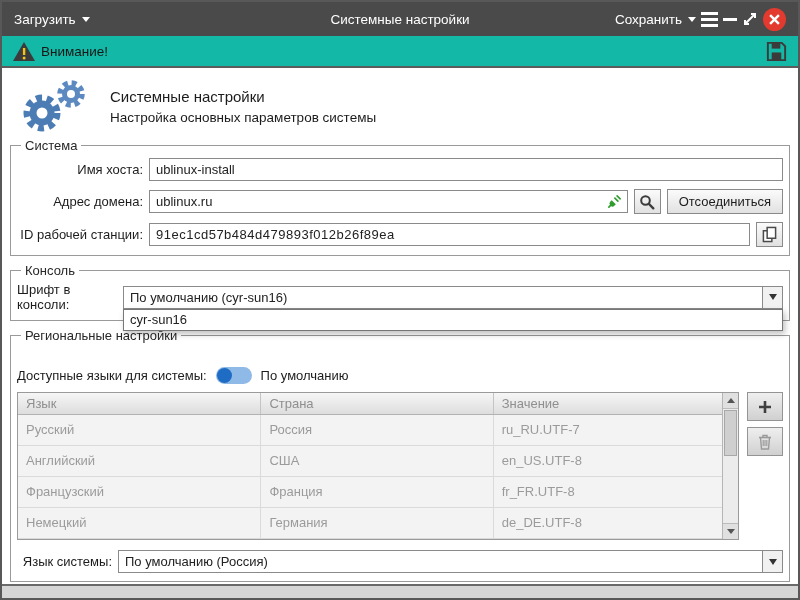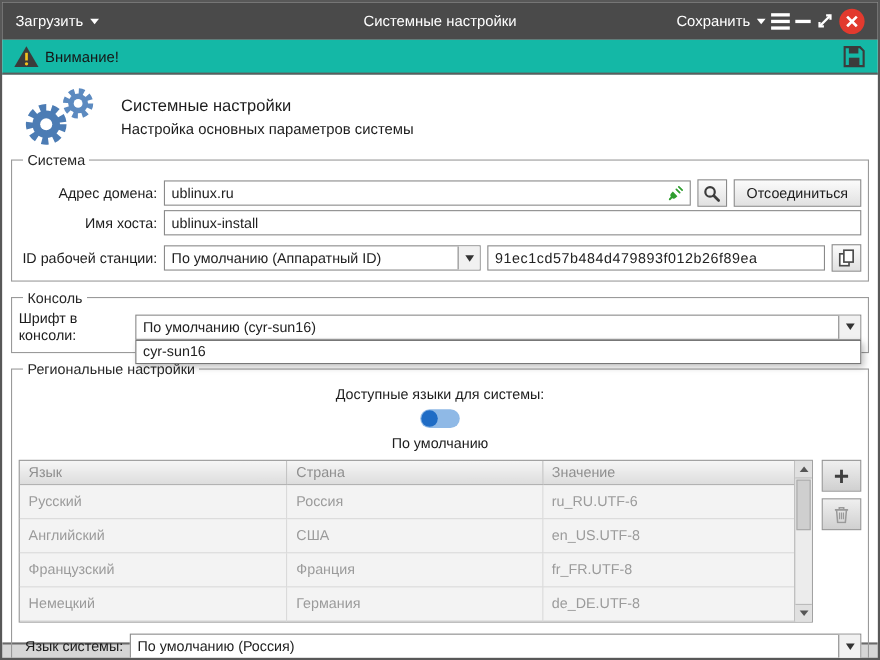--- a/index.html
+++ b/index.html
@@ -180,20 +180,25 @@
       </svg>
       <div class="app-titles">
         <div class="t1">Системные настройки</div>
         <div class="t2">Настройка основных параметров системы</div>
       </div>
     </div>
 
     <fieldset class="group">
       <legend>Система</legend>
 
+      <div class="form-row" style="margin-top:3px;">
+        <span class="lbl r126">Имя хоста:</span>
+        <input class="text grow" value="ublinux-install" style="">
+      </div>
+
       <div class="form-row">
         <span class="lbl r126">Адрес домена:</span>
         <div class="input-wrap">
           <input class="text" value="ublinux.ru" style="">
           <span class="plug-pos">
             <svg width="15" height="15" viewBox="0 0 16 16">
               <path d="M2 14 L5.4 10.6" stroke="#2f9e2f" stroke-width="1.8" stroke-linecap="round"></path>
               <path d="M5 6.6 L9.4 11 L7.8 12.6 Q5.8 14.4 4 12.6 L3.4 12 Q1.6 10.2 3.4 8.2 Z" fill="#2f9e2f"></path>
               <path d="M8.4 4.4 L11.6 7.6" stroke="#2f9e2f" stroke-width="1.7" stroke-linecap="round"></path>
               <path d="M10.8 2 L14 5.2" stroke="#2f9e2f" stroke-width="1.7" stroke-linecap="round"></path>
@@ -202,33 +207,22 @@
         </div>
         <div class="sq-btn">
           <svg width="16" height="16" viewBox="0 0 16 16">
             <circle cx="6.5" cy="6.5" r="4.3" fill="none" stroke="#3c3c3c" stroke-width="2"></circle>
             <path d="M10 10 L14.3 14.3" stroke="#3c3c3c" stroke-width="2.4" stroke-linecap="round"></path>
           </svg>
         </div>
         <button class="btn">Отсоединиться</button>
       </div>
 
-      <div class="form-row" style="margin-top:3px;">
-        <span class="lbl r126">Имя хоста:</span>
-        <input class="text grow" value="ublinux-install" style="">
-      </div>
-
       <div class="form-row">
         <span class="lbl r126">ID рабочей станции:</span>
-        <div class="combo w288">
-          <span class="combo-text">По умолчанию (Аппаратный ID)</span>
-          <span class="combo-btn">
-              <span class="caret-d"></span>
-            </span>
-        </div>
         <input class="text grow hash-field" readonly="" value="91ec1cd57b484d479893f012b26f89ea" style="">
         <div class="sq-btn">
           <svg width="15" height="17" viewBox="0 0 16 18">
             <rect x="1.5" y="5" width="9" height="11.5" fill="#fff" stroke="#4a4a4a" stroke-width="1.6"></rect>
             <rect x="5.5" y="1.5" width="9" height="11.5" fill="#fff" stroke="#4a4a4a" stroke-width="1.6"></rect>
           </svg>
         </div>
       </div>
     </fieldset>
 
@@ -246,21 +240,21 @@
           <div class="dropdown-list">
               <div class="dd-item">cyr-sun16</div>
             </div>
         </div>
       </div>
     </fieldset>
 
     <fieldset class="group">
       <legend>Региональные настройки</legend>
 
-      <div class="form-row" style="margin-top:6px;flex-direction:column;">
+      <div class="form-row" style="margin-top:22px;">
         <span class="lbl">Доступные языки для системы:</span>
         <div class="toggle">
           <div class="knob"></div>
         </div>
         <span class="lbl">По умолчанию</span>
       </div>
 
       <div class="table-zone">
         <div class="table-frame">
           <table class="lang">
@@ -268,21 +262,21 @@
                 <tr>
                   <th>Язык</th>
                   <th>Страна</th>
                   <th>Значение</th>
                 </tr>
               </thead>
             <tbody>
                 <tr>
                   <td>Русский</td>
                   <td>Россия</td>
-                  <td>ru_RU.UTF-6</td>
+                  <td>ru_RU.UTF-7</td>
                 </tr>
                 <tr>
                   <td>Английский</td>
                   <td>США</td>
                   <td>en_US.UTF-8</td>
                 </tr>
                 <tr>
                   <td>Французский</td>
                   <td>Франция</td>
                   <td>fr_FR.UTF-8</td>

